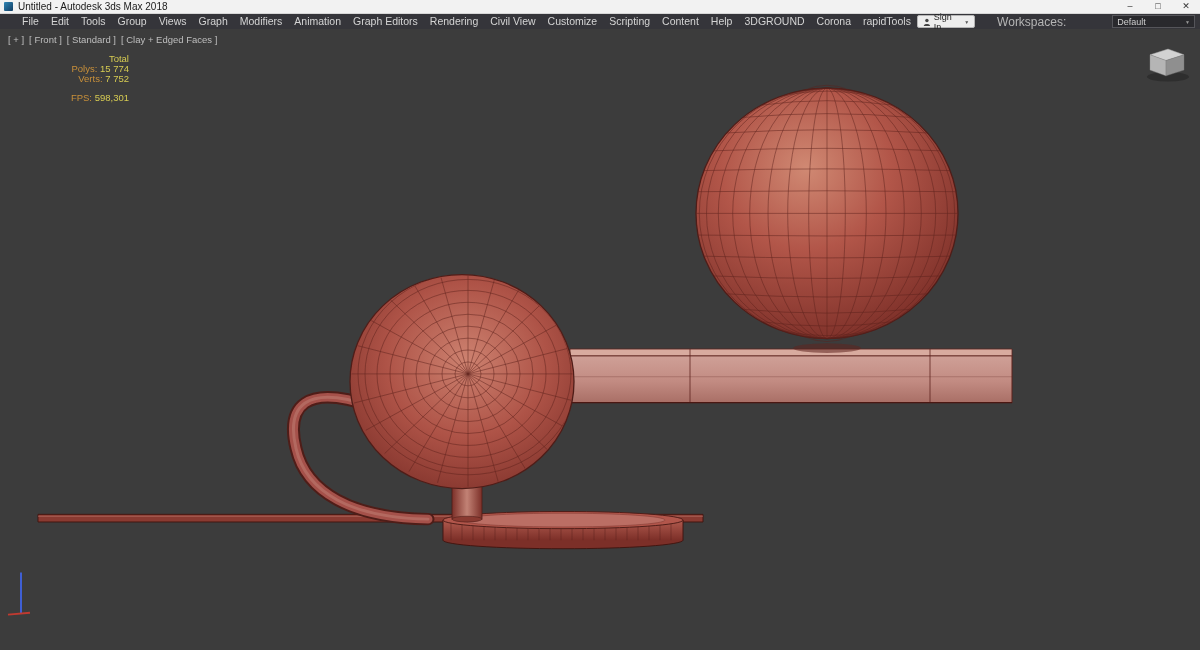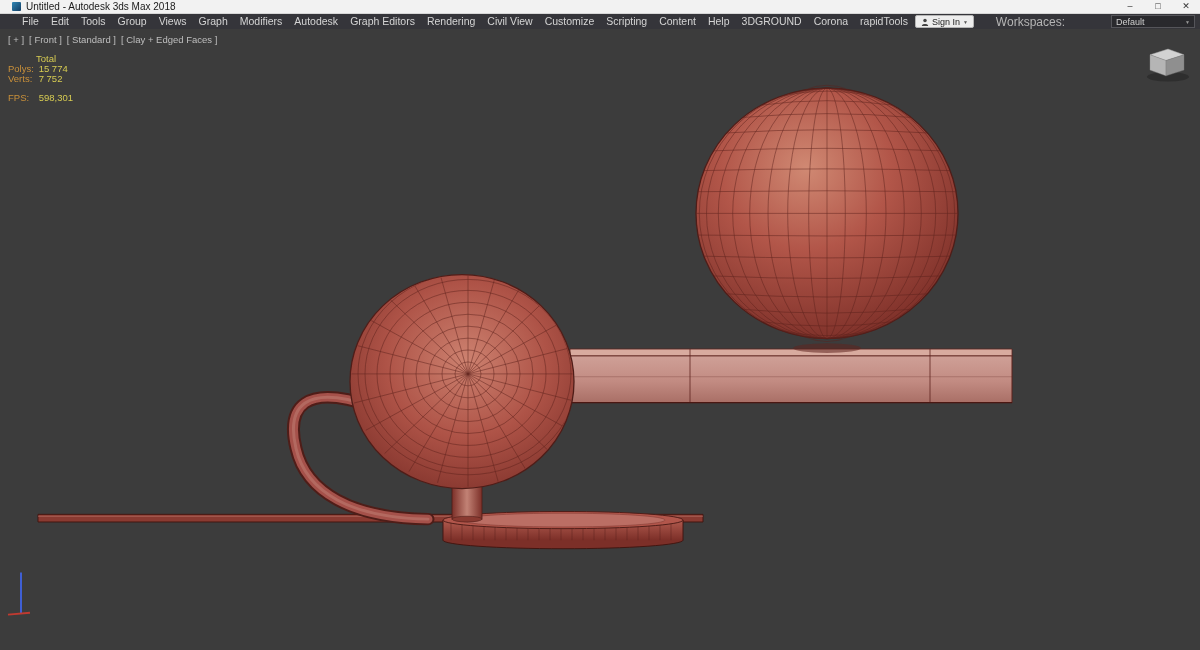--- a/index.html
+++ b/index.html
@@ -1,21 +1,21 @@
 <!DOCTYPE html>
 <html><head>
 <meta charset="utf-8">
 <style>
   html,body{margin:0;padding:0;}
   body{width:1200px;height:650px;overflow:hidden;position:relative;
        font-family:"Liberation Sans",sans-serif;background:#3c3c3c;}
 
   
   .titlebar{height:14px;background:#f2f2f2;display:flex;align-items:center;
-            padding-left:12px;border-bottom:1px solid #d7d7d7;box-sizing:border-box;}
+            padding-left:4px;border-bottom:1px solid #d7d7d7;box-sizing:border-box;}
   .app-icon{width:9px;height:9px;border-radius:1px;margin-right:5px;
             background:linear-gradient(135deg,#2f86b5,#123d63);}
   .title{font-size:10px;color:#1a1a1a;white-space:nowrap;}
   .win-controls{margin-left:auto;display:flex;height:100%;}
   .wc{width:28px;text-align:center;font-size:9px;line-height:13px;color:#333;cursor:default;}
 
   
   .menubar{height:15px;background:#35353a;display:flex;align-items:center;
            padding-left:16px;}
   .menu-item{font-size:10.5px;color:#d4d4d4;padding:0 6px;line-height:15px;white-space:nowrap;}
@@ -27,24 +27,24 @@
   .ws-select{background:#29292d;border:1px solid #55555a;height:11px;width:74px;
              display:flex;align-items:center;justify-content:space-between;
              padding:0 4px;font-size:9px;color:#cfcfcf;margin-left:24px;}
   .ws-select .arrow{color:#9a9a9a;}
 
   
   .viewport{position:absolute;left:0;top:29px;right:0;bottom:0;background:#3c3c3c;}
   #scene{position:absolute;left:0;top:0;}
   .vp-label{position:absolute;left:8px;top:5px;font-size:9.5px;color:#bfbfbf;
             display:flex;gap:5px;white-space:nowrap;}
-  .stats{position:absolute;left:8px;top:25px;font-size:9.5px;line-height:10px;white-space:nowrap;}
+  .stats{position:absolute;left:20px;top:25px;font-size:9.5px;line-height:10px;white-space:nowrap;text-align:right;}
   .stats .lab{color:#c9903a;display:inline-block;width:28px;}
   .stats .val{color:#d6cb52;}
-  .fps-row{margin-top:9px;}
+  .fps-row{margin-top:9px;margin-left:44px;}
 </style>
 </head>
 <body>
 
 <div class="titlebar">
   <div class="app-icon"></div>
   <span class="title">Untitled - Autodesk 3ds Max 2018</span>
   <div class="win-controls">
     <span class="wc">–</span>
     <span class="wc">□</span>
@@ -53,21 +53,21 @@
 </div>
 
 <div class="menubar">
   <span class="menu-item">File</span>
   <span class="menu-item">Edit</span>
   <span class="menu-item">Tools</span>
   <span class="menu-item">Group</span>
   <span class="menu-item">Views</span>
   <span class="menu-item">Graph</span>
   <span class="menu-item">Modifiers</span>
-  <span class="menu-item">Autodesk</span>
+  <span class="menu-item">Animation</span>
   <span class="menu-item">Graph Editors</span>
   <span class="menu-item">Rendering</span>
   <span class="menu-item">Civil View</span>
   <span class="menu-item">Customize</span>
   <span class="menu-item">Scripting</span>
   <span class="menu-item">Content</span>
   <span class="menu-item">Help</span>
   <span class="menu-item">3DGROUND</span>
   <span class="menu-item">Corona</span>
   <span class="menu-item">rapidTools</span>

